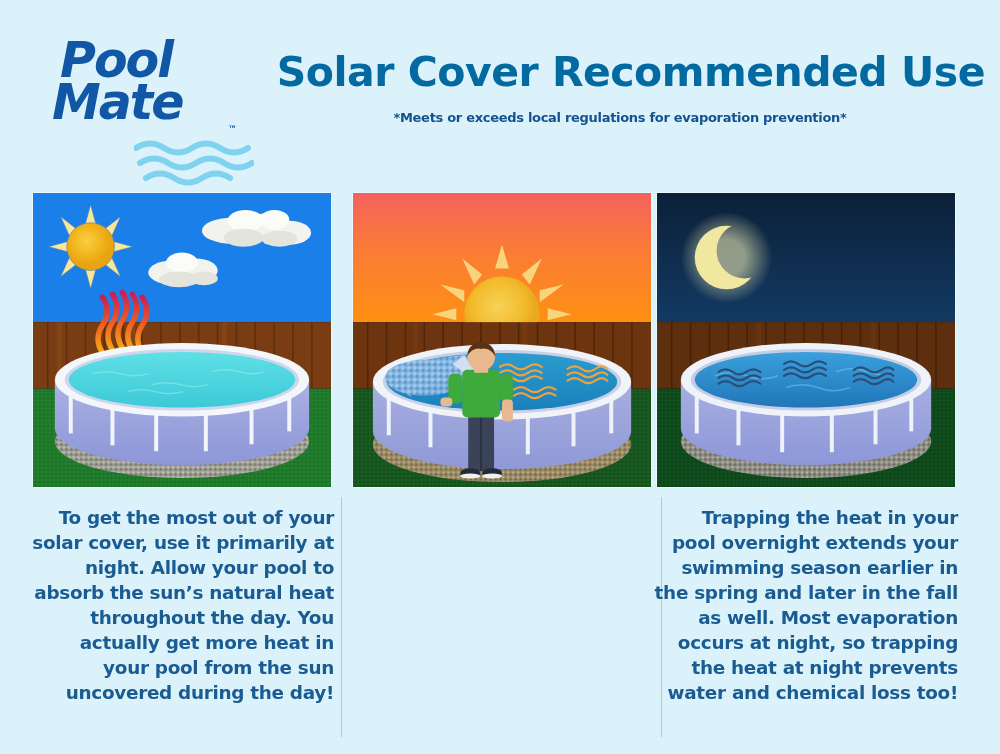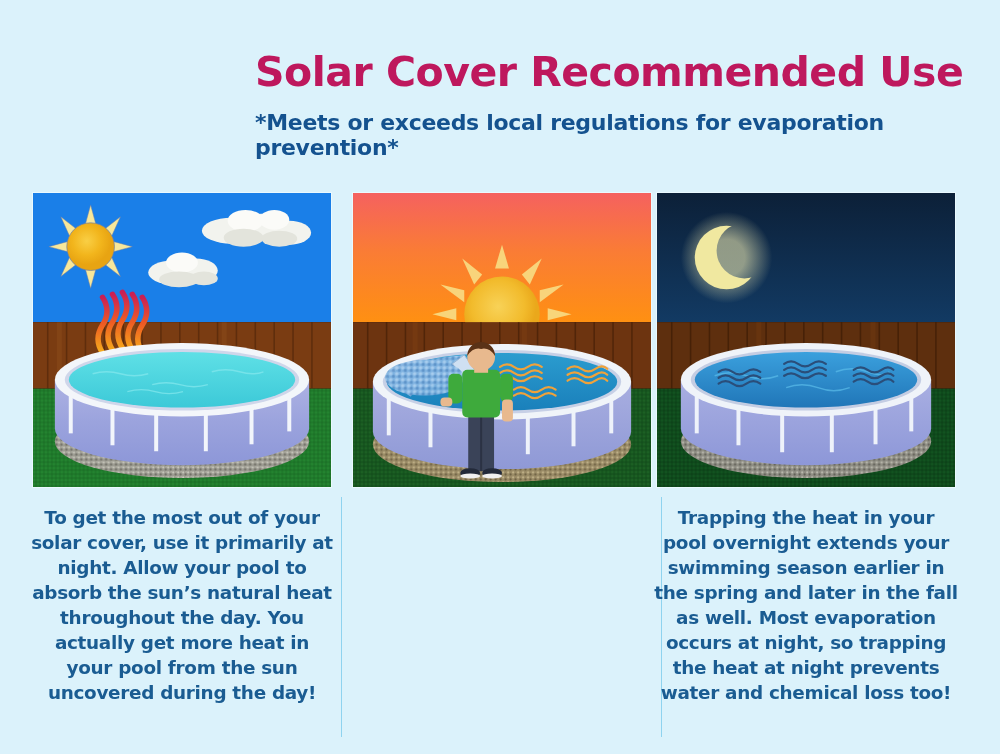--- a/index.html
+++ b/index.html
@@ -32,32 +32,33 @@
   .logo-pool{font-size:49px;position:absolute;left:8px;top:0;}
   .logo-mate{font-size:49px;position:absolute;left:0px;top:42px;}
   .logo-tm{
     position:absolute;left:176px;top:86px;font-size:9px;color:#1257a6;
     font-family:"DejaVu Sans", sans-serif;font-weight:bold;
   }
   .logo-waves{position:absolute;left:82px;top:100px;}
 
   .title{
     position:absolute;left:255px;top:48px;width:730px;
-    text-align:left;
+    text-align:right;
     font-family:"DejaVu Sans", sans-serif;
     font-weight:bold;
     font-size:41px;
     letter-spacing:-0.5px;
-    color:#be185d;
+    color:#0369a1;
   }
   .subtitle{
     position:absolute;left:255px;top:110px;width:730px;
+    text-align:center;
     font-family:"DejaVu Sans", sans-serif;
     font-weight:bold;
-    font-size:22px;
+    font-size:13px;
     letter-spacing:-0.3px;
     color:#14528f;
   }
 
   
   .panels{
     position:absolute;left:0;top:175px;width:1000px;height:579px;
   }
   .col{
     position:absolute;top:0;width:320px;height:579px;
@@ -77,36 +78,46 @@
     position:absolute;left:10px;top:17px;
     width:300px;height:296px;
     border:1px solid #eaf9fe;
     box-sizing:border-box;
     overflow:hidden;
     background:#000;
   }
 
   .caption{
     position:absolute;left:8px;top:330px;width:304px;
-    text-align:center;
+    text-align:right;
     font-family:"DejaVu Sans", sans-serif;
     font-weight:bold;
     font-size:18.4px;
     line-height:1.36;
     letter-spacing:-0.3px;
     color:#1a5c92;
   }
 </style>
 </head>
 <body>
 
 <div class="page">
 
   <div class="header">
 
+    <div class="logo">
+      <div class="logo-word logo-pool">Pool</div>
+      <div class="logo-word logo-mate">Mate</div>
+      <div class="logo-tm">™</div>
+      <svg class="logo-waves" width="120" height="48" viewBox="0 0 120 48">
+        <path d="M2 10 Q16 1 30 10 T58 10 T86 10 T114 10" fill="none" stroke="#7fd3ef" stroke-width="6" stroke-linecap="round"></path>
+        <path d="M6 25 Q20 16 34 25 T62 25 T90 25 T118 25" fill="none" stroke="#7fd3ef" stroke-width="6" stroke-linecap="round"></path>
+        <path d="M12 40 Q26 31 40 40 T68 40 T96 40" fill="none" stroke="#7fd3ef" stroke-width="6" stroke-linecap="round"></path>
+      </svg>
+    </div>
 
     <div class="title">Solar Cover Recommended Use</div>
     <div class="subtitle">*Meets or exceeds local regulations for evaporation prevention*</div>
   </div>
 
   <div class="panels">
 
     <div class="divider div-0"></div>
     <div class="divider div-1"></div>
 

